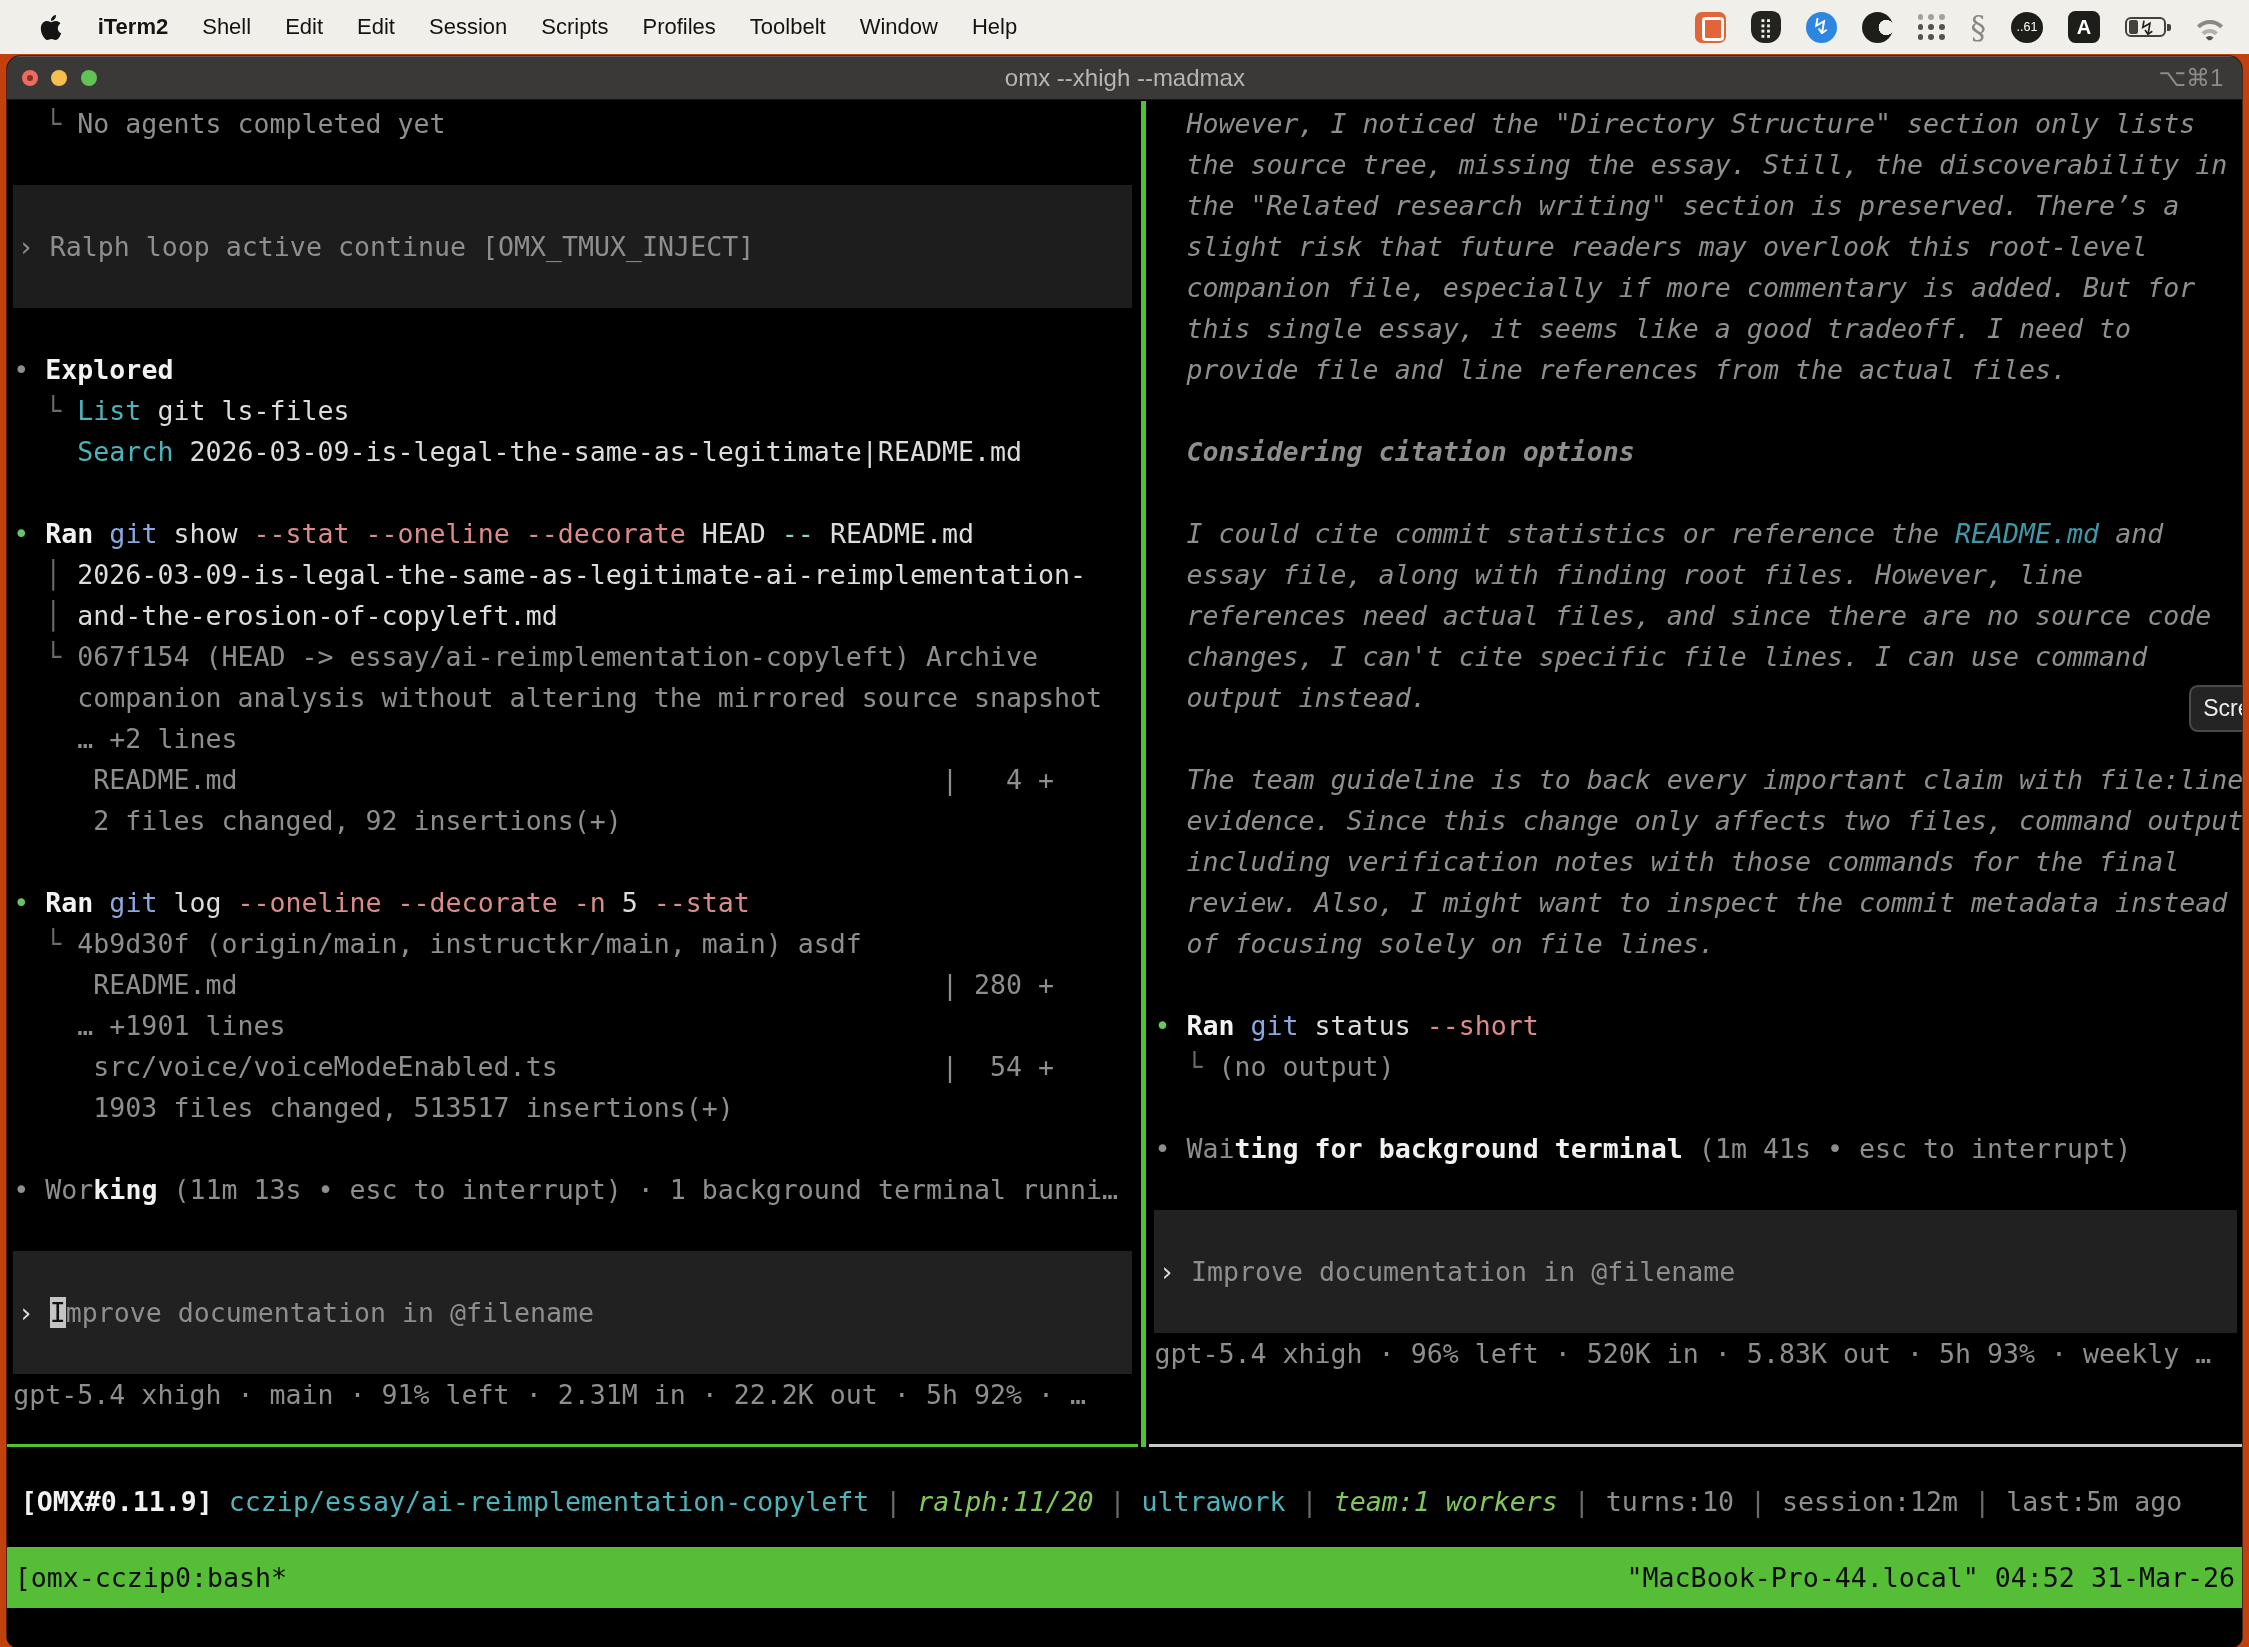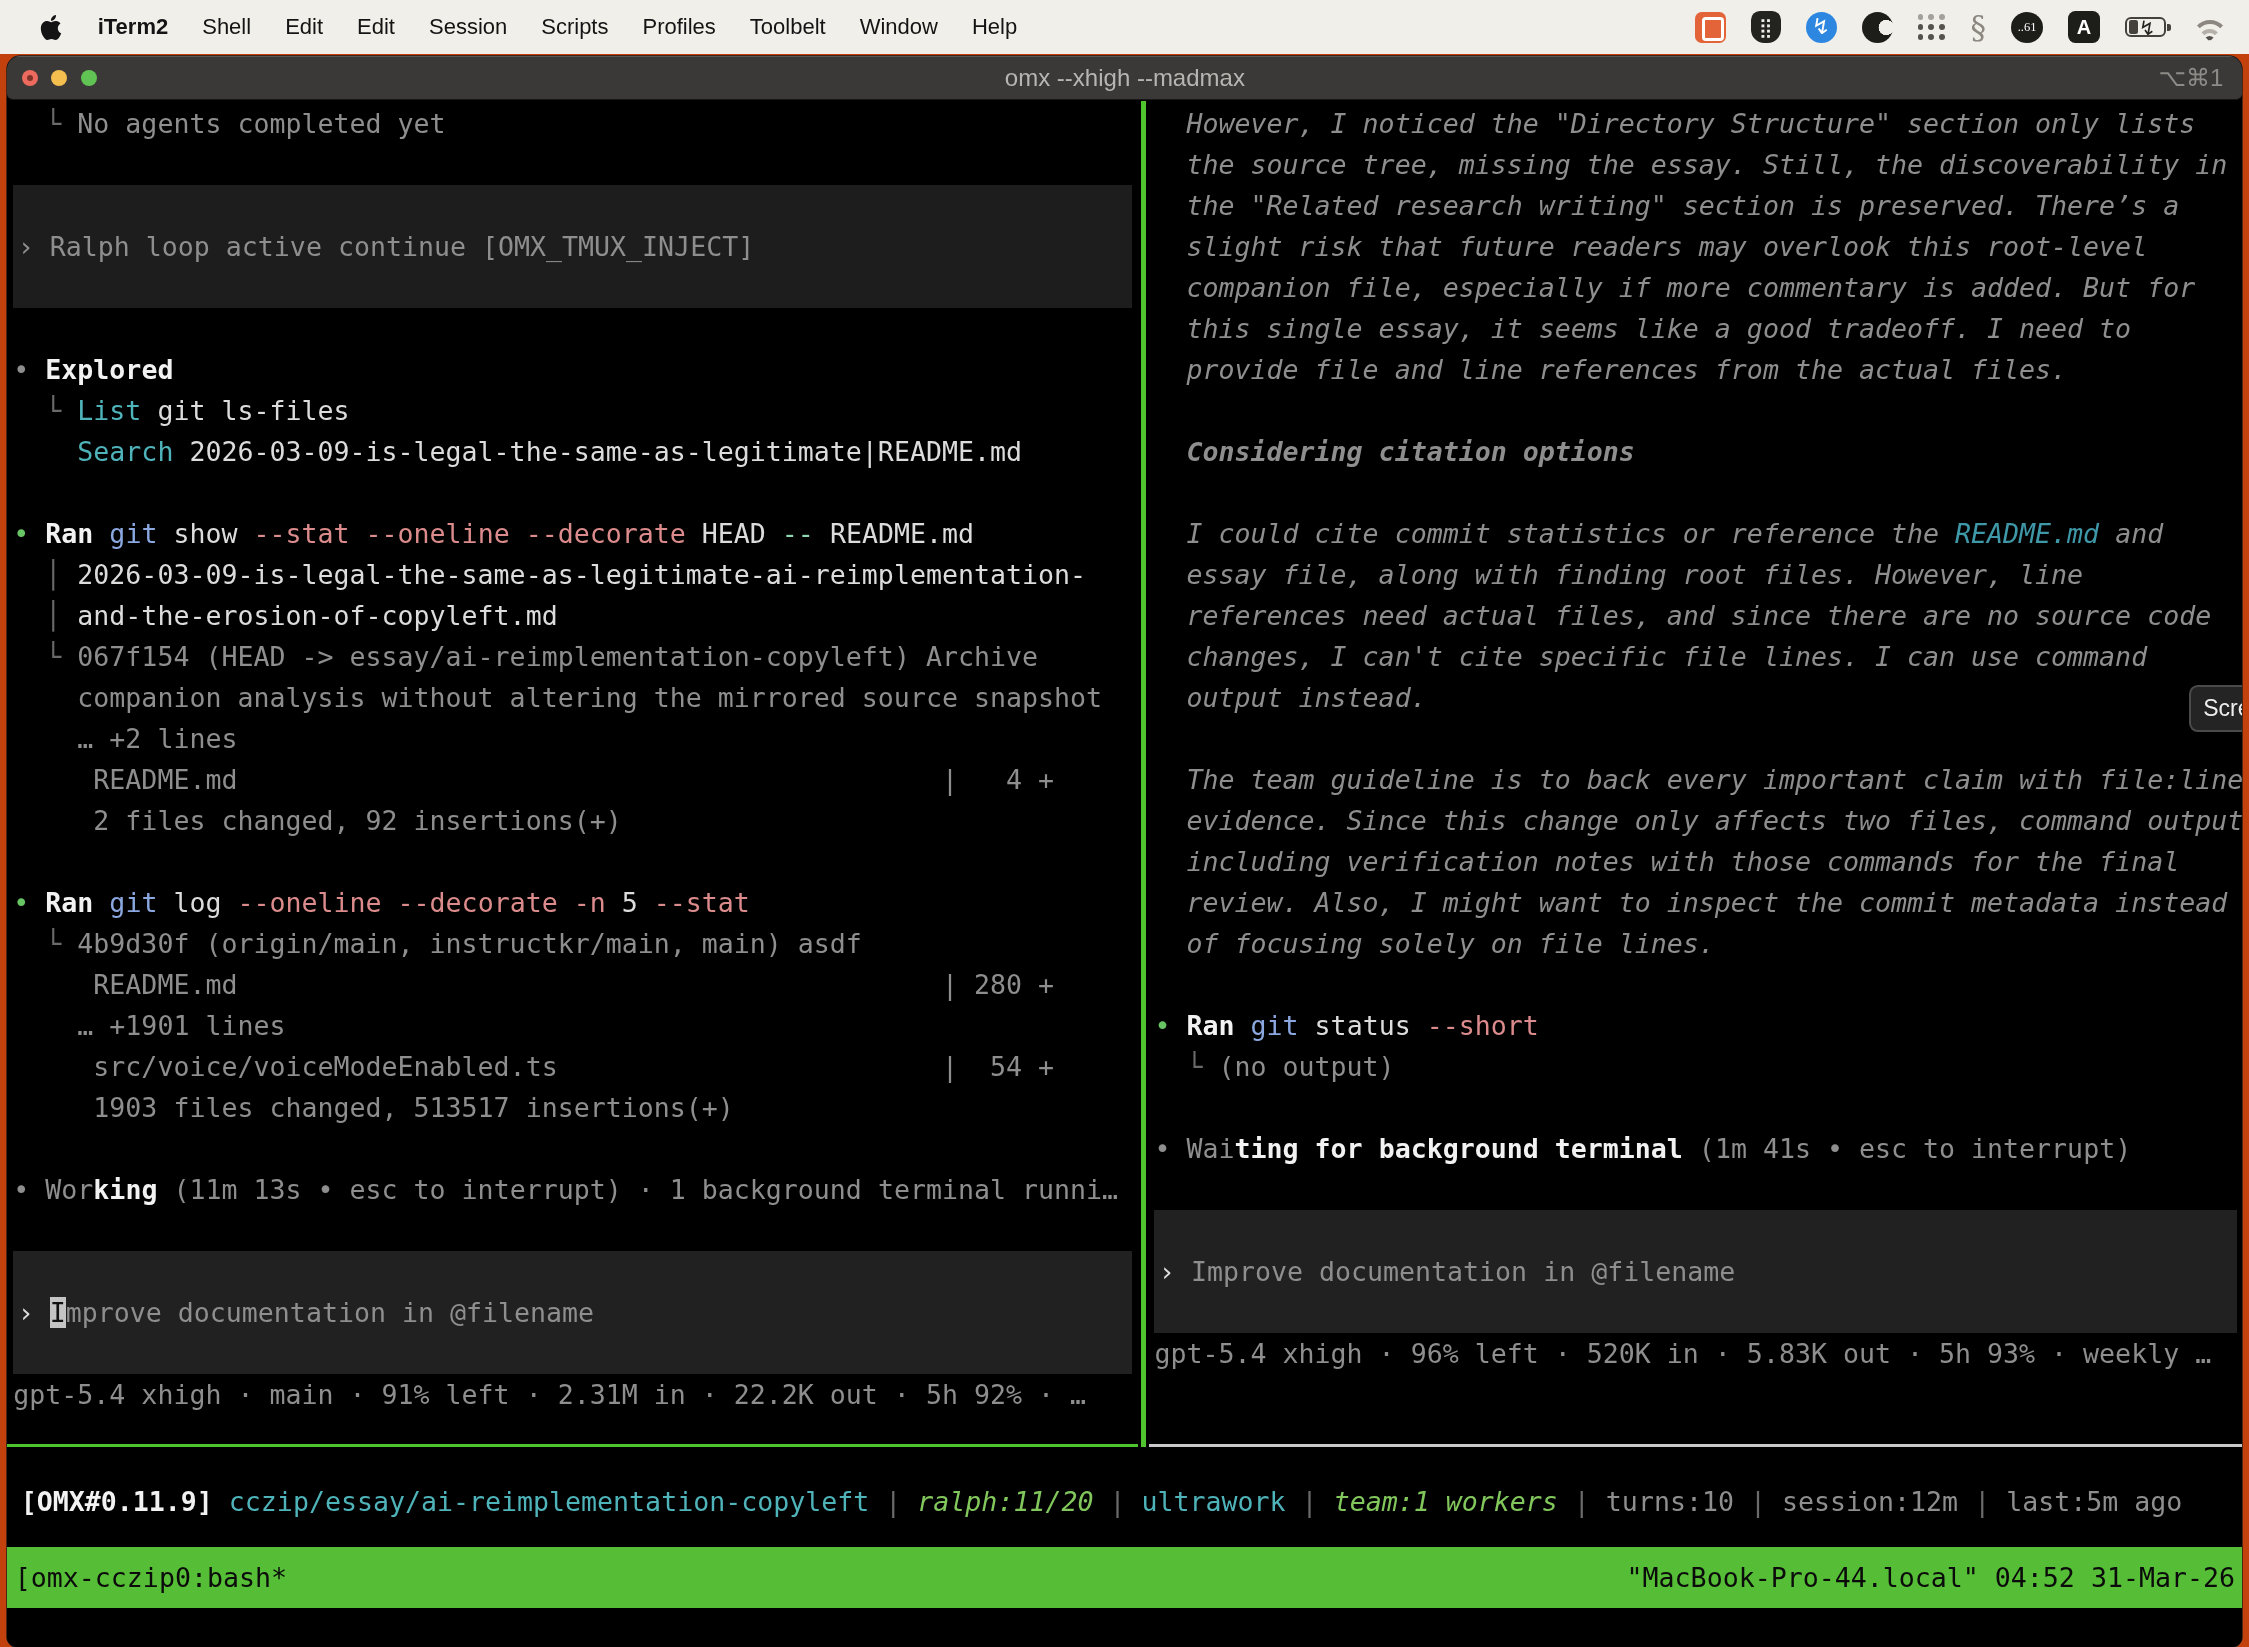--- a/index.html
+++ b/index.html
@@ -16,37 +16,37 @@
   .sicon { display:inline-flex; align-items:center; justify-content:center; }
   .ic-chat { width:31px; height:31px; border-radius:6.6px; background:#e4643a; position:relative; }
   .ic-chat::after{ content:""; position:absolute; left:6.6px; top:5.9px; width:16px; height:17.7px; border:3.7px solid #fff; border-radius:3.7px; }
   .ic-shield { width:29.5px; height:32px; border-radius:8.9px 8.9px 13.3px 13.3px; background:#23231f; color:#f1efe9; font-size:19px; display:flex; align-items:center; justify-content:center; font-family:"DejaVu Sans Mono",monospace;}
   .ic-bolt { width:31px; height:31px; border-radius:50%; background:#2d87e0; color:#fff; font-size:22px; display:flex; align-items:center; justify-content:center; }
   .ic-moon { width:31px; height:31px; border-radius:50%; background:radial-gradient(circle at 78% 50%, #f1efe9 0 26%, #1d1d1a 27%); }
   .ic-dots { display:grid; grid-template-columns:repeat(3,1fr); gap:4.4px; width:28px; }
   .ic-dots i { width:5.9px; height:5.9px; border-radius:50%; background:#55524d; }
   .ic-dots i:nth-child(-n+3){ background:#a4a09a; }
   .ic-sig { color:#8c8881; font-size:31px; font-family:"DejaVu Serif",serif; }
-  .ic-c61 { width:32px; height:31px; border-radius:50%; background:#1d1d1a; color:#fff; font-size:12.5px; font-family:Liberation Serif, serif; }
+  .ic-c61 { width:32px; height:31px; border-radius:50%; background:#1d1d1a; color:#fff; font-size:12.5px; font-family:Liberation Sans, sans-serif; }
   .ic-a { width:32px; height:32px; border-radius:7.4px; background:#1d1d1a; color:#fff; font-weight:bold; font-size:20px; }
   .ic-batt { position:relative; width:41px; height:20.7px; border:2.2px solid #45423d; border-radius:5.9px; }
   .ic-batt::before { content:""; position:absolute; left:1.5px; top:1.5px; bottom:1.5px; width:9.6px; background:#45423d; border-radius:2.2px; }
   .ic-batt::after { content:""; position:absolute; right:-6.6px; top:5.2px; width:3.7px; height:7.4px; background:#45423d; border-radius:0 2.2px 2.2px 0; }
   .ic-batt b { position:absolute; left:11.8px; top:-3px; color:#23231f; font-size:20px; font-weight:normal; }
   .ic-wifi { position:relative; width:37px; height:28px; }
   .ic-wifi i { position:absolute; left:50%; bottom:0; transform:translateX(-50%); border:4.4px solid transparent; border-top-color:#8c8881; border-radius:50%; }
   .ic-wifi i:nth-child(1){ width:37px; height:37px; bottom:-16px;}
   .ic-wifi i:nth-child(2){ width:23.6px; height:23.6px; bottom:-11.8px; border-top-color:#b5b1aa;}
   .ic-wifi i:nth-child(3){ width:11.8px; height:11.8px; bottom:-6.6px; border-top-color:#55524d;}
 
   
   .window { position:absolute; left:7.4px; top:56px; width:2235px; height:1591px; background:#000;
             border-radius:13.3px 13.3px 10.3px 10.3px; overflow:hidden; box-shadow:0 0 0 0.7px #1b1b1b; }
   .titlebar { position:relative; height:44px; background:#3a3937; border-bottom:0.7px solid #161616;
-              display:flex; align-items:center; box-shadow:inset 0 0.7px 0 rgba(255,255,255,.22);border-radius:6px; }
+              display:flex; align-items:center; box-shadow:inset 0 0.7px 0 rgba(255,255,255,.22); }
   .tl-dots { display:flex; gap:13.3px; padding-left:14.8px; }
   .tl { width:16px; height:16px; border-radius:50%; }
   .tl.red { background:#ec6a5e; position:relative; }
   .tl.red::after { content:""; position:absolute; left:5.2px; top:5.2px; width:5.9px; height:5.9px; border-radius:50%; background:#80332a; }
   .tl.yellow { background:#f5bf4f; }
   .tl.green { background:#61c354; }
   .title { position:absolute; left:0; right:0; text-align:center; color:#b7b5b1; font-size:24px; }
   .tb-shortcut { margin-left:auto; padding-right:19px; color:#8d8b88; font-size:24px; }
 
   

